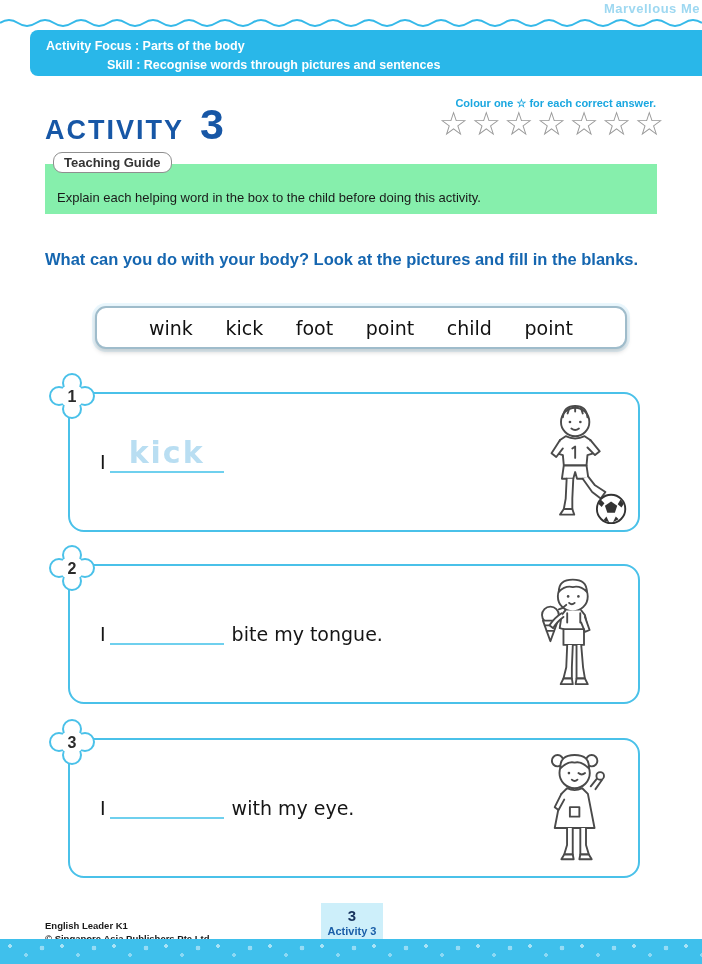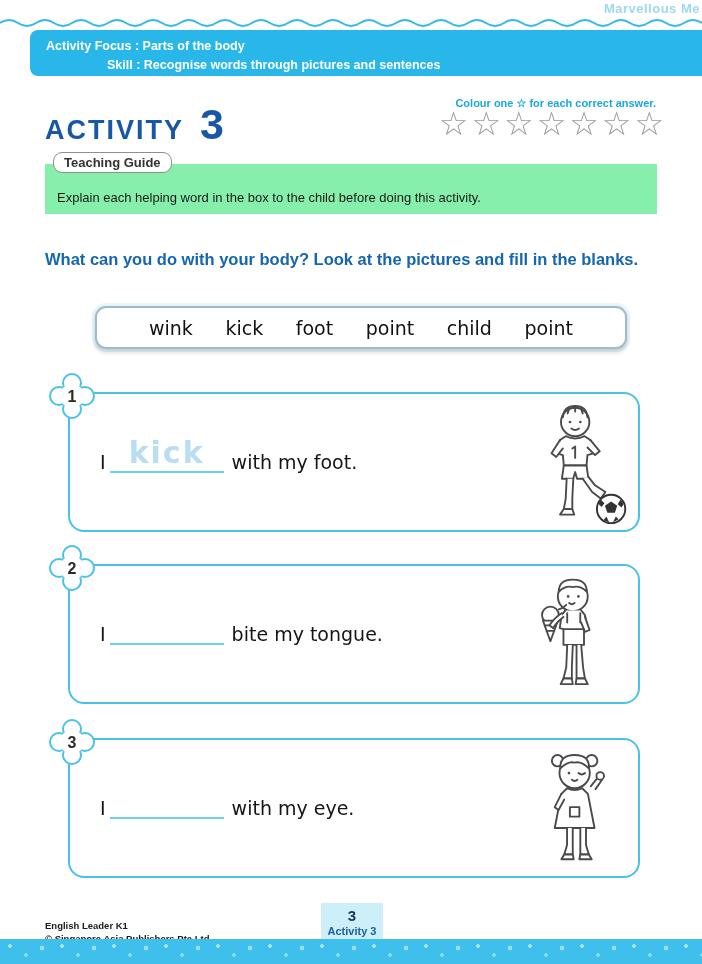--- a/index.html
+++ b/index.html
@@ -117,21 +117,20 @@
           <circle cx="10" cy="23" r="9"></circle>
         <circle cx="23" cy="23" r="12" stroke="none"></circle>
       </g>
       <text x="23" y="29" text-anchor="middle" font-size="16" font-weight="bold" fill="#2b2b2b">1</text>
     </svg>
     <div class="sentence">
       <span class="pre">I</span>
       <span class="blank">
         <span class="traced">kick</span>
       </span>
-      <span class="post">with my foot.</span>
     </div>
     <svg class="illus illus-1" width="104" height="130" viewBox="0 0 110 135">
       <g fill="#fff" stroke="#4a4a4a" stroke-width="2" stroke-linecap="round" stroke-linejoin="round">
         <circle cx="52" cy="22" r="15"></circle>
         <path d="M39 17 Q40 5 52 5 Q64 5 65 17" fill="none"></path>
         <path d="M46 7 L44 13 M52 5 L52 11 M58 7 L60 13" fill="none"></path>
         <circle cx="46.5" cy="22" r="1.4" fill="#4a4a4a" stroke="none"></circle>
         <circle cx="57.5" cy="22" r="1.4" fill="#4a4a4a" stroke="none"></circle>
         <path d="M48 29 Q52 32 56 29" fill="none"></path>
         <path d="M42 37 L36 41 L32 55 L39 57 L40 68 L64 68 L65 57 L72 55 L68 41 L62 37 Q52 42 42 37 Z"></path>

